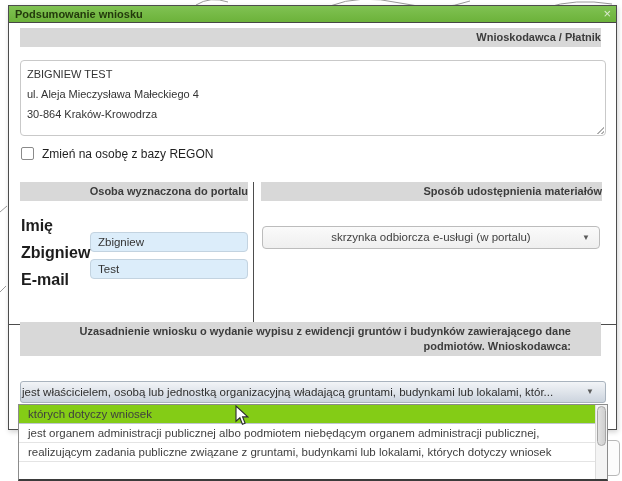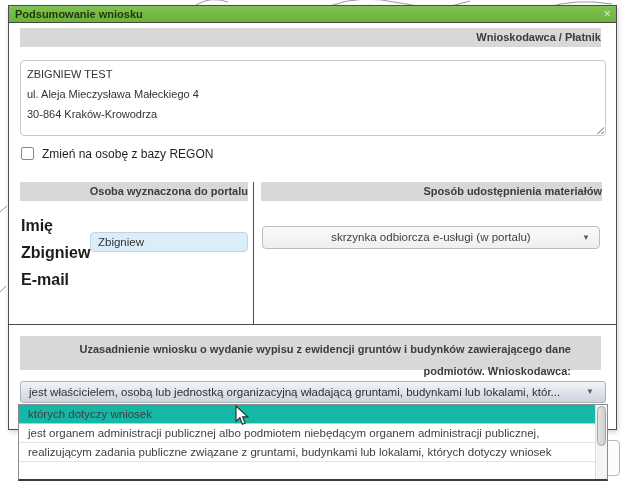--- a/index.html
+++ b/index.html
@@ -54,37 +54,37 @@
   .frow input.white { background:#fff; border-color:#c9c9c9; }
   #row-imie { top:210px; } #row-nazwisko { top:237px; } #row-email { top:264px; } #row-telefon { top:290px; }
 
   #delivery-select { position:absolute; left:253px; top:220px; width:338px; height:23px;
                      background:linear-gradient(#fafafa,#efefef); border:1px solid #bcbcbc;
                      border-radius:4px; font-size:11.5px; color:#3f3f3f;
                      text-align:center; line-height:21px; }
   .dd-arrow { position:absolute; right:9px; top:0; height:100%; display:flex; align-items:center;
               font-size:8px; color:#5a5a5a; }
 
-  #hdr-justification { left:11px; top:330px; width:581px; height:34px;
-                       padding:2px 30px 0 30px; line-height:22px; }
+  #hdr-justification { left:11px; top:316px; width:581px; height:34px;
+                       padding:2px 30px 0 30px; line-height:15px; }
 
   #just-select { position:absolute; left:11px; top:375px; width:586px; height:22px;
                  background:linear-gradient(#f2f4f7,#ccd4de); border:1px solid #a9b3be;
                  border-radius:3px; font-size:11.5px; color:#2e2e2e; line-height:20px;
-                 padding-left:8px; white-space:nowrap; overflow:hidden; }
+                 padding-left:1px; white-space:nowrap; overflow:hidden; }
   #just-select .dd-arrow { right:11px; }
 
   
   #popup { position:absolute; left:18px; top:404px; width:590px; height:77px;
            background:#fff; border:1px solid #8c8c8c; border-bottom:2px solid #3b3b3b;
            z-index:3; overflow:hidden; }
   .opt { position:relative; height:19px; line-height:19px; padding-left:9px;
          font-size:11.5px; color:#3f3f3f; border-bottom:1px solid #e4e4e4;
          white-space:nowrap; overflow:hidden; width:577px; }
-  .opt.hl { background:#14b8a6; border-bottom-color:#bfc7cf; }
+  .opt.hl { background:#84cc16; border-bottom-color:#bfc7cf; }
 
   #popup-scrollbar { position:absolute; right:0; top:0; width:12px; height:100%;
                      background:#f4f4f4; border-left:1px solid #ddd; }
   #popup-thumb { position:absolute; left:1px; top:1px; width:9px; height:40px;
                  background:linear-gradient(90deg,#e2e2e2,#cfcfcf); border:1px solid #a6a6a6;
                  border-radius:5px; }
 
   
   #bg-control { position:absolute; left:603px; top:440px; width:17px; height:36px;
                 background:#fcfcfc; border:1px solid #b8b8b8; border-radius:4px; z-index:2; }
@@ -130,20 +130,21 @@
     <div class="hdrbar" id="hdr-contact">Osoba wyznaczona do portalu</div>
     <div class="hdrbar" id="hdr-delivery">Sposób udostępnienia materiałów</div>
     <div id="col-divider"></div>
 
     <div class="frow" id="row-imie">
       <label>Imię</label>
       <input type="text" value="Zbigniew" style="">
     </div>
     <div class="frow" id="row-nazwisko">
       <label>Zbigniew</label>
+      <input type="text" value="Test" style="">
     </div>
     <div class="frow" id="row-email">
       <label>E-mail</label>
     </div>
 
     <div id="delivery-select">
       <span>skrzynka odbiorcza e-usługi (w portalu)</span>
       <span class="dd-arrow">▼</span>
     </div>
 

